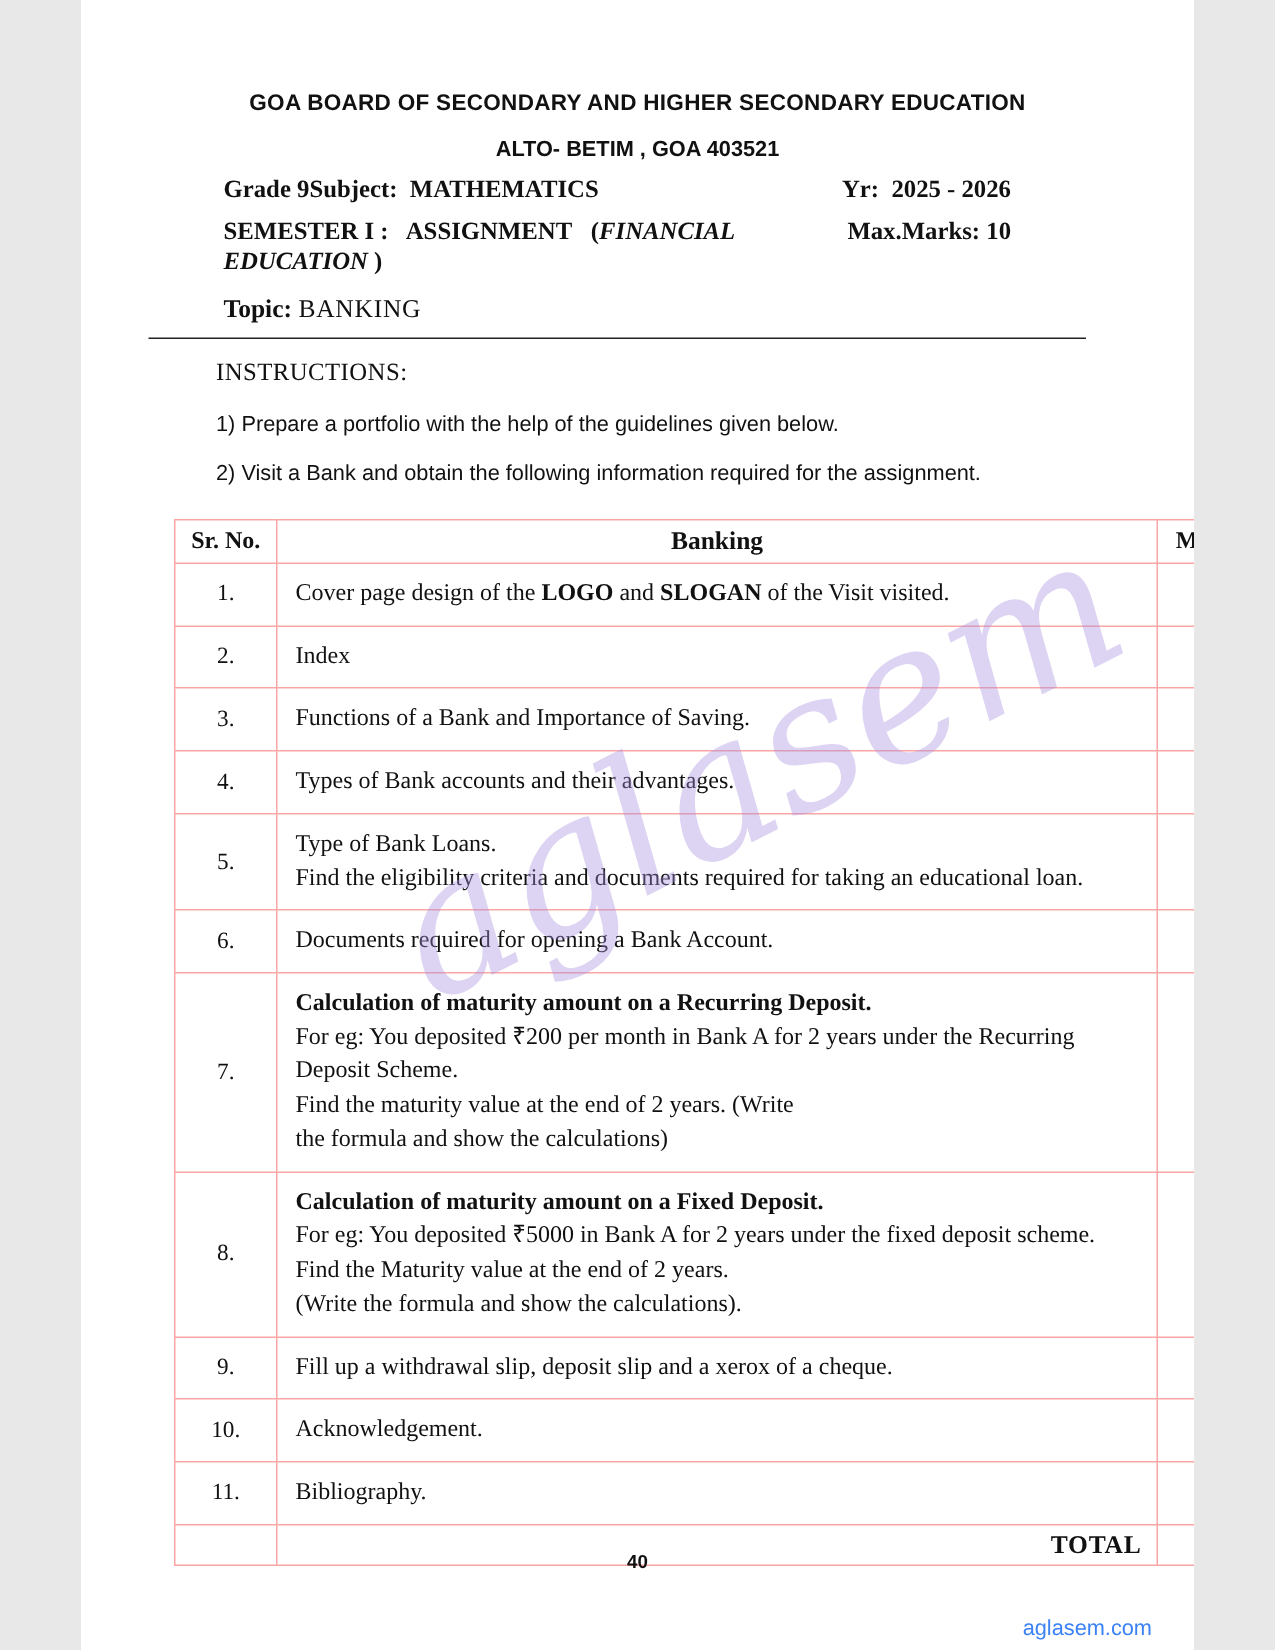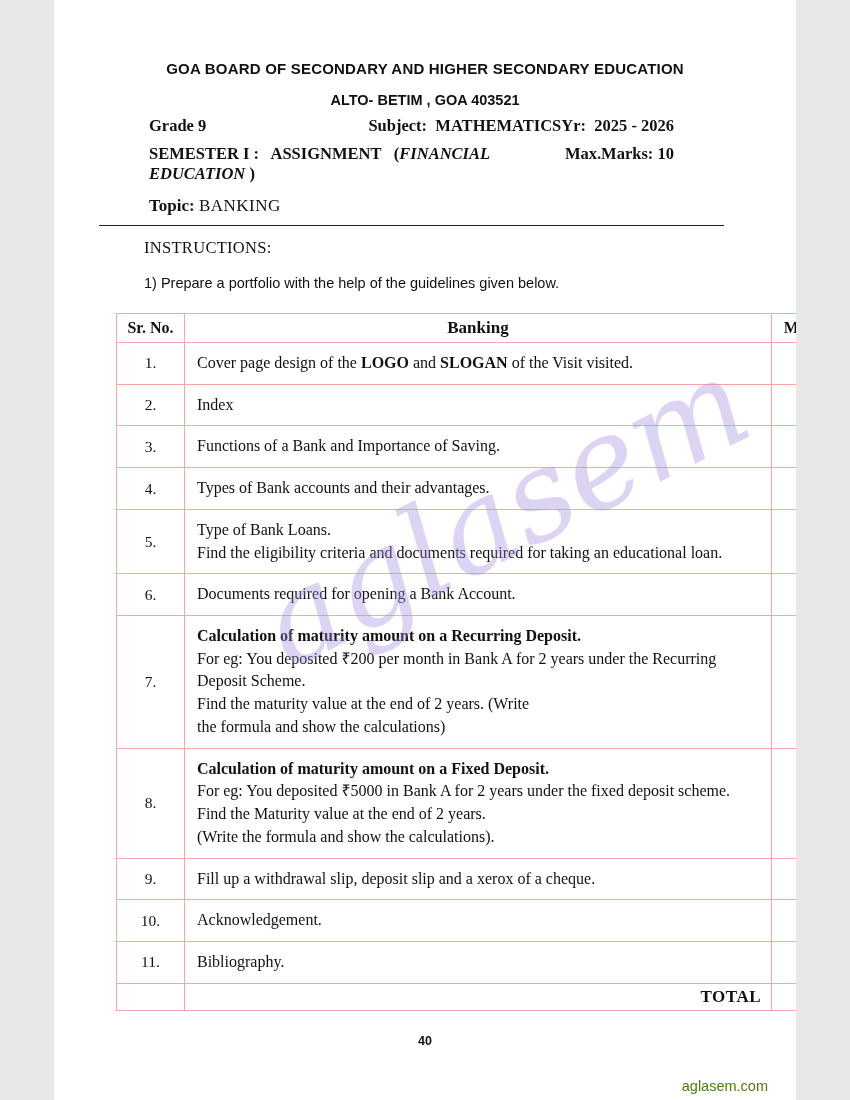--- a/index.html
+++ b/index.html
@@ -29,21 +29,21 @@
     font-size:14.5px;
   }
   .meta-row {
     display:flex;
     justify-content:space-between;
     align-items:baseline;
     margin:8px 122px 0 95px;
     font-weight:bold;
     font-size:16.5px;
   }
-  .meta-row .mid { flex:1; text-align:right; }
+  .meta-row .mid { flex:1; text-align:left; }
   .semester-row {
     display:flex;
     justify-content:center;
     align-items:baseline;
     margin:8px 122px 0 95px;
     font-weight:bold;
     font-size:16.5px;
   }
   .italic { font-style:italic; }
   .topic-row {
@@ -128,21 +128,21 @@
     text-align:center;
     font-family:"Liberation Sans", sans-serif;
     font-weight:bold;
     font-size:12.5px;
   }
   .site-link {
     position:absolute;
     right:28px; bottom:6px;
     font-family:"Liberation Sans", sans-serif;
     font-size:14.5px;
-    color:#4d7c0f;
+    color:#3b82f6;
     text-decoration:none;
     cursor:pointer;
   }
 </style>
 </head>
 <body>
 
 <div class="page">
 
   <div class="board-title">GOA BOARD OF SECONDARY AND HIGHER SECONDARY EDUCATION</div>
@@ -164,20 +164,21 @@
   </div>
 
   <div class="topic-row">
     <span class="topic-label">Topic:</span>&nbsp;<span class="topic-value">BANKING</span>
   </div>
 
   <hr class="rule">
 
   <div class="instructions-heading">INSTRUCTIONS:</div>
   <div class="instruction-item">1) Prepare a portfolio with the help of the guidelines given below.</div>
+  <div class="instruction-item">2) Visit a Bank and obtain the following information required for the assignment.</div>
 
   <table class="assignment">
     <thead>
       <tr>
         <th class="sr-h">Sr. No.</th>
         <th class="banking-h">Banking</th>
         <th class="marks-h">Marks</th>
       </tr>
     </thead>
     <tbody>

